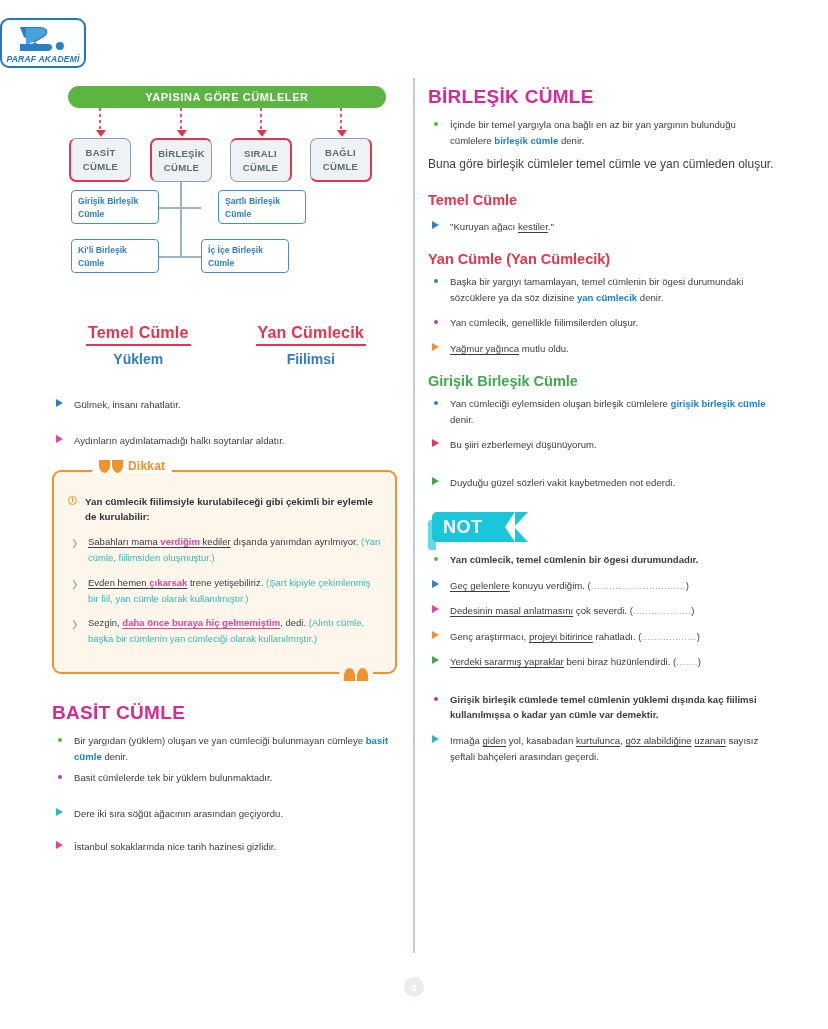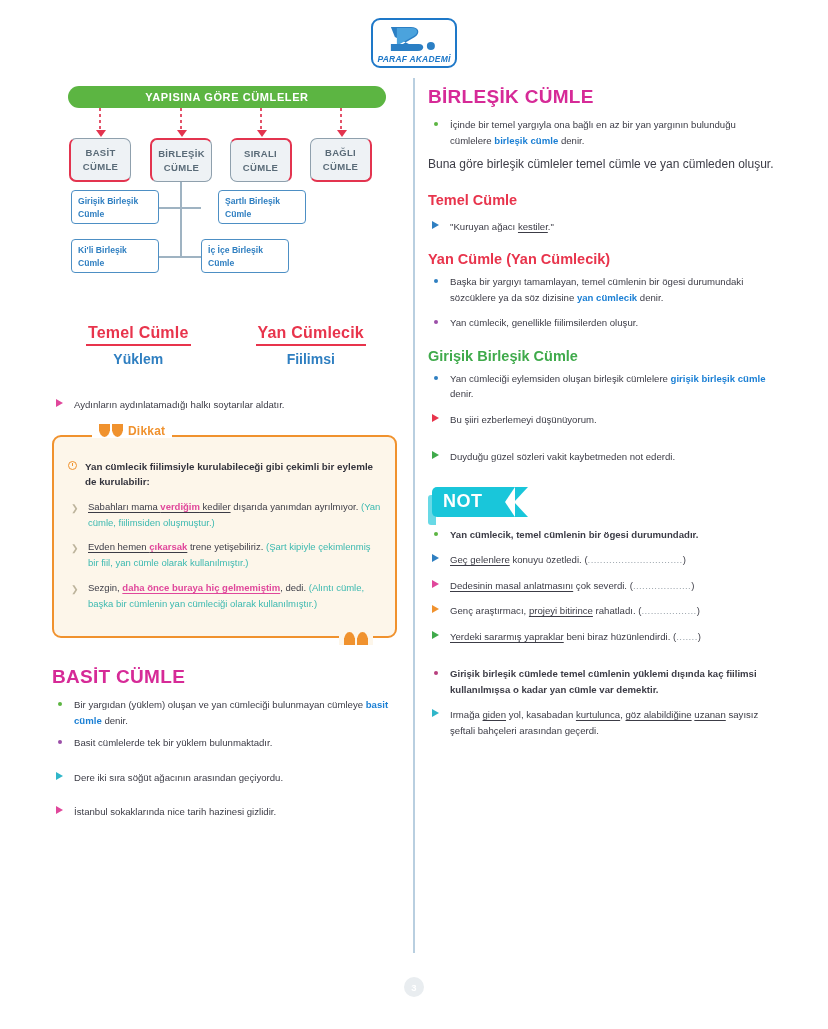--- a/index.html
+++ b/index.html
@@ -9,21 +9,21 @@
     background: #ffffff;
     font-family: "Liberation Sans", sans-serif;
     color: #3c3c46;
     position: relative;
     overflow: hidden;
   }
 
   
   .logo-wrap {
     position:absolute; left:0; right:0; top:18px;
-    display:flex; justify-content:center;
+    display:flex; 
   }
   .logo-box {
     width: 86px; height: 50px;
     border: 2px solid #1e78c8;
     border-radius: 9px;
     background:#ffffff;
     position: relative;
     display:flex; align-items:center; justify-content:center;
   }
   .logo-mark { position:absolute; top:4px; left:50%; transform:translateX(-52%); }
@@ -263,20 +263,24 @@
         <div class="red-head">Temel Cümle</div>
         <div class="blue-sub">Yüklem</div>
       </div>
       <div>
         <div class="red-head">Yan Cümlecik</div>
         <div class="blue-sub">Fiilimsi</div>
       </div>
     </div>
 
     <ul class="blist" style="margin-top:30px">
+      <li>
+        <span class="tri t-blue"></span>
+        <span>Gülmek, insanı rahatlatır.</span>
+      </li>
       <li style="margin-top:20px">
         <span class="tri t-pink"></span>
         <span>Aydınların aydınlatamadığı halkı soytarılar aldatır.</span>
       </li>
     </ul>
 
     <div class="dikkat">
       <div class="dikkat-label">
         <span class="quote-big">
             <i class="qb"></i>
@@ -356,20 +360,24 @@
     <h3 class="h-red">Yan Cümle (Yan Cümlecik)</h3>
     <ul class="blist">
       <li>
         <span class="dot d-blue"></span>
         <span>Başka bir yargıyı tamamlayan, temel cümlenin bir ögesi durumundaki sözcüklere ya da söz dizisine </span><span class="b-blue">yan cümlecik</span><span> denir.</span>
       </li>
       <li style="margin-top:10px">
         <span class="dot d-purple"></span>
         <span>Yan cümlecik, genellikle fiilimsilerden oluşur.</span>
       </li>
+      <li style="margin-top:10px">
+        <span class="tri t-orange"></span>
+        <span class="u">Yağmur yağınca</span><span> mutlu oldu.</span>
+      </li>
     </ul>
 
     <h3 class="h-green">Girişik Birleşik Cümle</h3>
     <ul class="blist">
       <li>
         <span class="dot d-blue"></span>
         <span>Yan cümleciği eylemsiden oluşan birleşik cümlelere </span><span class="b-blue">girişik birleşik cümle</span><span> denir.</span>
       </li>
       <li style="margin-top:10px">
         <span class="tri t-red"></span>
@@ -386,21 +394,21 @@
       <div class="not-ribbon">NOT</div>
 
       <div class="not-body">
         <ul class="blist">
           <li class="bold-line">
             <span class="dot d-green"></span>
             <span>Yan cümlecik, temel cümlenin bir ögesi durumundadır.</span>
           </li>
           <li style="margin-top:10px">
             <span class="tri t-blue"></span>
-            <span class="u">Geç gelenlere</span><span> konuyu özetledi. (</span><span class="blank">...............................</span><span>)</span>
+            <span class="u">Geç gelenlere</span><span> konuyu verdiğim. (</span><span class="blank">...............................</span><span>)</span>
           </li>
           <li style="margin-top:10px">
             <span class="tri t-pink"></span>
             <span class="u">Dedesinin masal anlatmasını</span><span> çok severdi. (</span><span class="blank">...................</span><span>)</span>
           </li>
           <li style="margin-top:10px">
             <span class="tri t-orange"></span>
             <span>Genç araştırmacı, </span><span class="u">projeyi bitirince</span><span> rahatladı. (</span><span class="blank">..................</span><span>)</span>
           </li>
           <li style="margin-top:10px">

